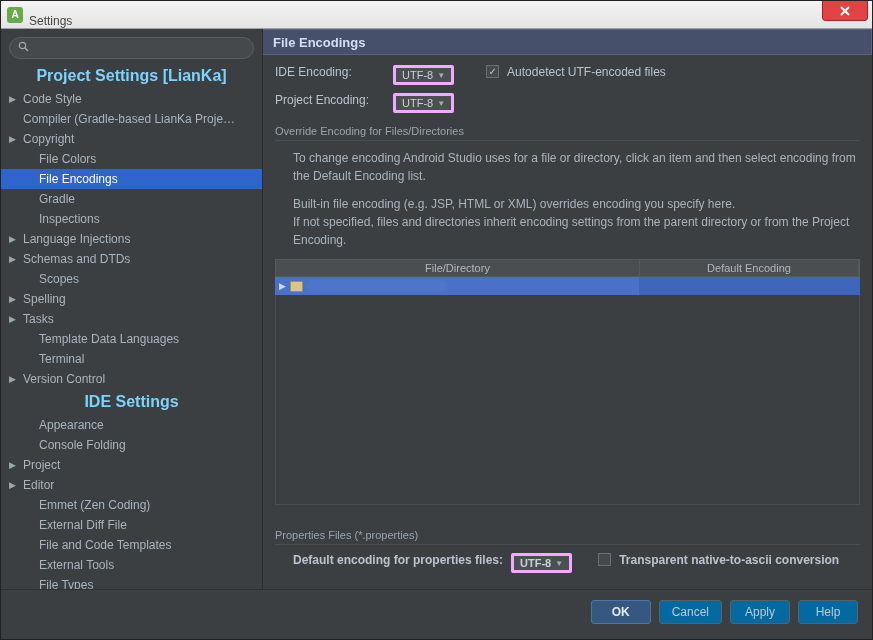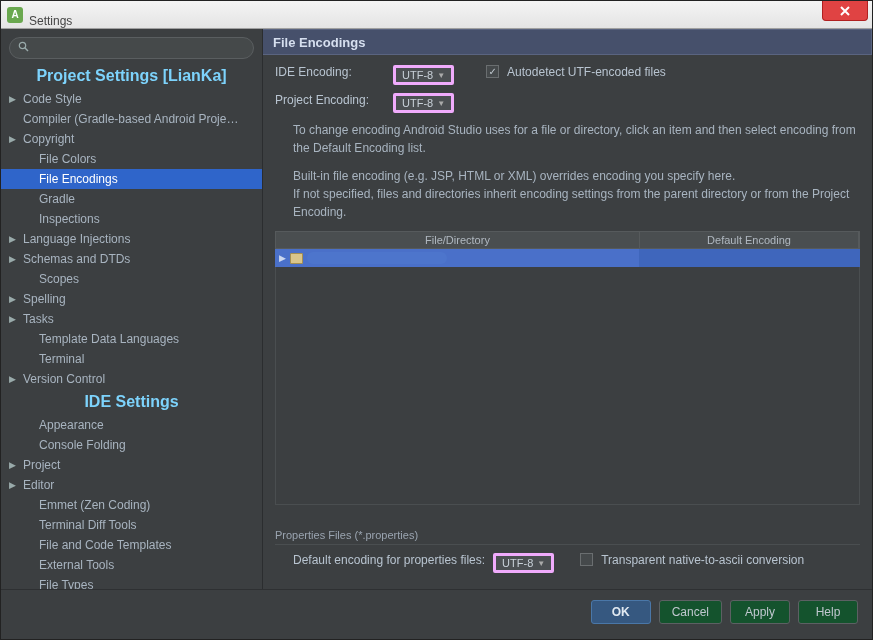--- a/index.html
+++ b/index.html
@@ -221,21 +221,21 @@
     align-items:center;
     justify-content:flex-end;
     gap:8px;
     padding: 0 14px;
     background:#3c3f41;
     border-top:1px solid #2e3032;
   }
   .btn {
     min-width:60px;
     height:24px;
-    background:#14532d;
+    background:#0369a1;
     border:1px solid #5c6063;
     border-radius:3px;
     color:#c0c7cf;
     display:flex;align-items:center;justify-content:center;
     padding:0 12px;
     font-size:12px;
   }
   .btn.primary {
     background:#365880;
     border:1px solid #4a77a8;
@@ -271,21 +271,21 @@
       </div>
     </div>
     <div class="tree">
       <div class="tree-header">Project Settings [LianKa]</div>
       <div id="tree1">
           <div class="tree-item">
             <span class="arrow">▶</span>
             <span>Code Style</span>
           </div>
           <div class="tree-item">
-            <span>Compiler (Gradle-based Android Proje…</span>
+            <span>Compiler (Gradle-based LianKa Proje…</span>
           </div>
           <div class="tree-item">
             <span class="arrow">▶</span>
             <span>Copyright</span>
           </div>
           <div class="tree-item level2">
             <span>File Colors</span>
           </div>
           <div class="tree-item level2 selected">
             <span>File Encodings</span>
@@ -339,21 +339,21 @@
             <span>Project</span>
           </div>
           <div class="tree-item">
             <span class="arrow">▶</span>
             <span>Editor</span>
           </div>
           <div class="tree-item level2">
             <span>Emmet (Zen Coding)</span>
           </div>
           <div class="tree-item level2">
-            <span>Terminal Diff Tools</span>
+            <span>External Diff File</span>
           </div>
           <div class="tree-item level2">
             <span>File and Code Templates</span>
           </div>
           <div class="tree-item level2">
             <span>External Tools</span>
           </div>
           <div class="tree-item level2">
             <span>File Types</span>
           </div>
@@ -378,20 +378,21 @@
       </div>
 
       <div class="row">
         <span class="label" style="width:110px">Project Encoding:</span>
         <div class="dropdown">
           <span>UTF-8</span>
           <span class="caret">▼</span>
         </div>
       </div>
 
+      <div class="fieldset-label">Override Encoding for Files/Directories</div>
 
       <div class="info-text">To change encoding Android Studio uses for a file or directory, click an item and then select encoding from the Default Encoding list.</div>
       <div class="info-text" style="margin-bottom:0">Built-in file encoding (e.g. JSP, HTML or XML) overrides encoding you specify here.</div>
       <div class="info-text">If not specified, files and directories inherit encoding settings from the parent directory or from the Project Encoding.</div>
 
       <div class="table-wrap">
         <div class="table-head">
           <div class="th col1">File/Directory</div>
           <div class="th col2">Default Encoding</div>
         </div>
@@ -401,21 +402,21 @@
             <span class="folder"></span>
             <span class="blurred"></span>
           </div>
           <div class="cell2"></div>
         </div>
         <div class="table-body-empty"></div>
       </div>
 
       <div class="props-section">
         <div class="fieldset-label">Properties Files (*.properties)</div>
-        <div class="row" style="padding-left:18px;">
+        <div class="row" style="padding-left:18px;font-weight:bold;">
           <span class="label">Default encoding for properties files:</span>
           <div class="dropdown">
             <span>UTF-8</span>
             <span class="caret">▼</span>
           </div>
           <span style="width:10px"></span>
           <span class="checkbox"></span>
           <span class="label">Transparent native-to-ascii conversion</span>
         </div>
       </div>

